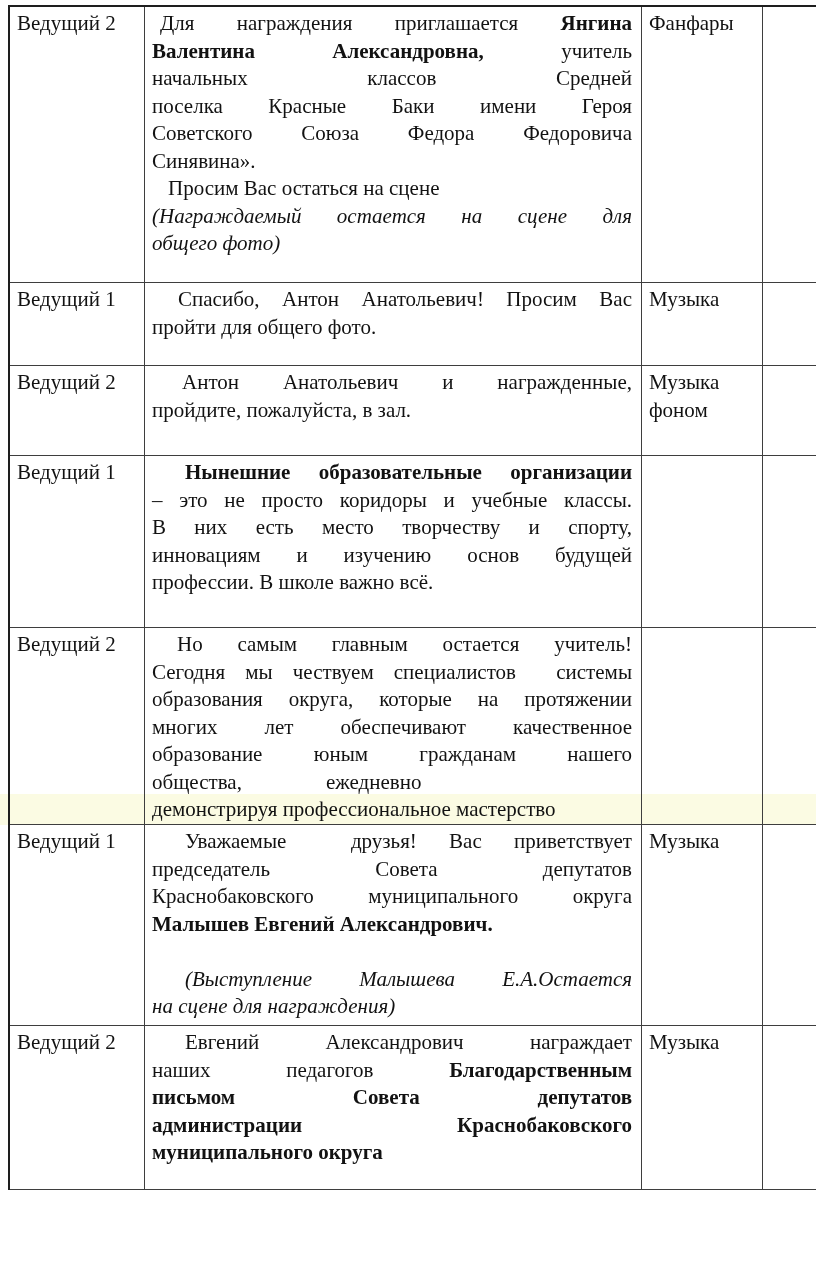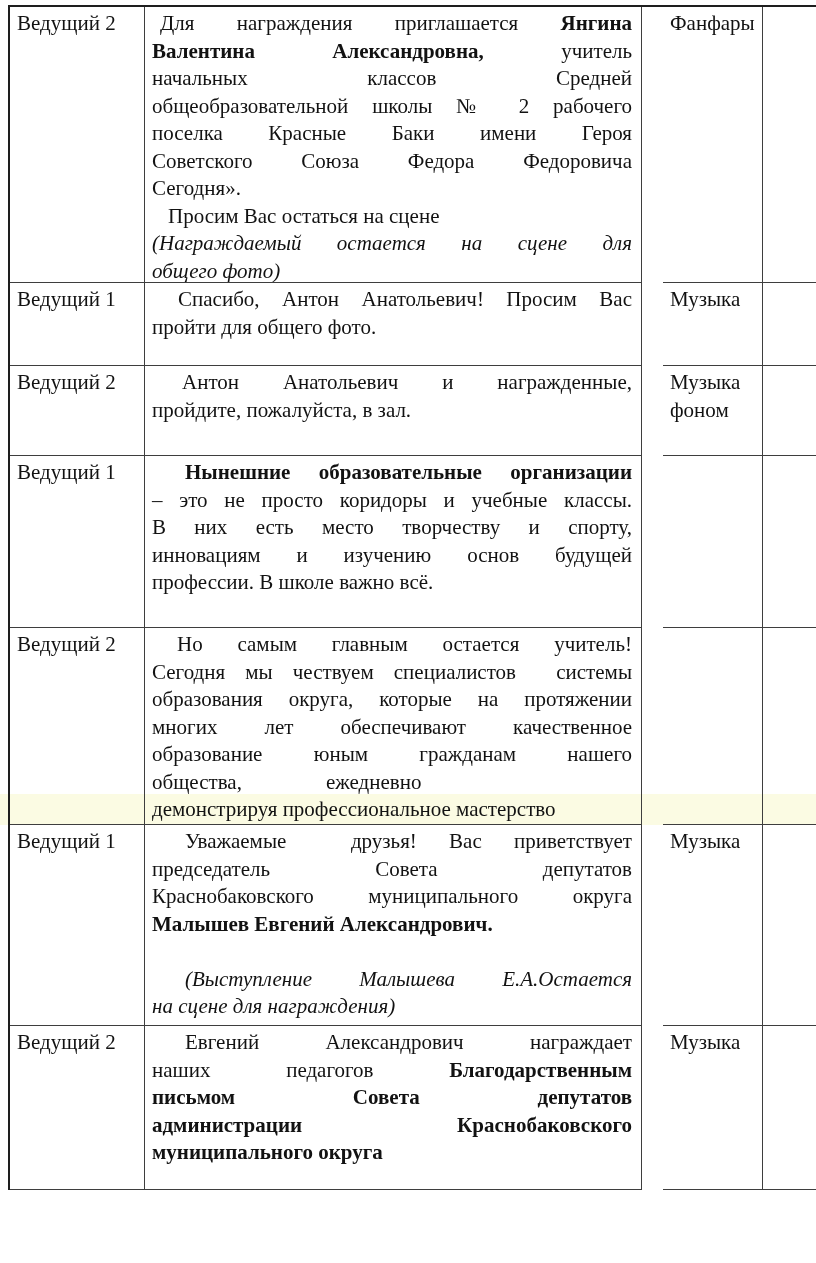--- a/index.html
+++ b/index.html
@@ -23,43 +23,42 @@
   }
   .cell{
     box-sizing:border-box;overflow:hidden;background:transparent;
     border-right:1px solid var(--line,#3e3e3e);
     border-bottom:1px solid var(--line,#3e3e3e);
     color:var(--ink,#121212);
     font-size:21px;line-height:27.5px;
   }
   .c-speaker{padding:3px 4px 0 7px;}
   .c-text{padding:3px 9px 0 7px;}
-  .c-music{padding:3px 4px 0 7px;margin-left:21px;}
+  .c-music{padding:3px 4px 0 7px;}
   .c-pad{}
   .line{min-height:27.5px;}
   .stretch{text-align:justify;text-align-last:justify;}
   .b{font-weight:bold;}
   .u{}
   .i{font-style:italic;font-family:Liberation Serif, serif;}
 </style>
 </head>
 <body>
 
 <div class="page">
   <div class="hl-strip"></div>
   <div class="tbl" id="tbl" style="grid-template-rows: 276px 83px 90px 172px 197px 201px 164px;">
       <div class="cell c-speaker"><span>Ведущий 2</span></div>
       <div class="cell c-text">
         <div class="line stretch" style="padding-left: 8px;"><span>Для награждения приглашается</span><span class="b u"> Янгина</span></div>
         <div class="line stretch"><span class="b u">Валентина Александровна,</span><span> учитель</span></div>
         <div class="line stretch"><span>начальных классов Средней</span></div>
-        <div class="line stretch"><span>общеобразовательной школы № 2 рабочего</span></div>
         <div class="line stretch"><span>поселка Красные Баки имени Героя</span></div>
         <div class="line stretch"><span>Советского Союза Федора Федоровича</span></div>
-        <div class="line"><span>Сегодня».</span></div>
+        <div class="line"><span>Синявина».</span></div>
         <div class="line" style="padding-left: 16px;"><span>Просим Вас остаться на сцене</span></div>
         <div class="line stretch"><span class="i">(Награждаемый остается на сцене для</span></div>
         <div class="line"><span class="i">общего фото)</span></div>
       </div>
       <div class="cell c-music"><span>Фанфары</span></div>
       <div class="cell c-pad"></div>
       <div class="cell c-speaker"><span>Ведущий 1</span></div>
       <div class="cell c-text">
         <div class="line stretch" style="padding-left: 26px;"><span>Спасибо, Антон Анатольевич! Просим Вас</span></div>
         <div class="line"><span>пройти для общего фото.</span></div>

